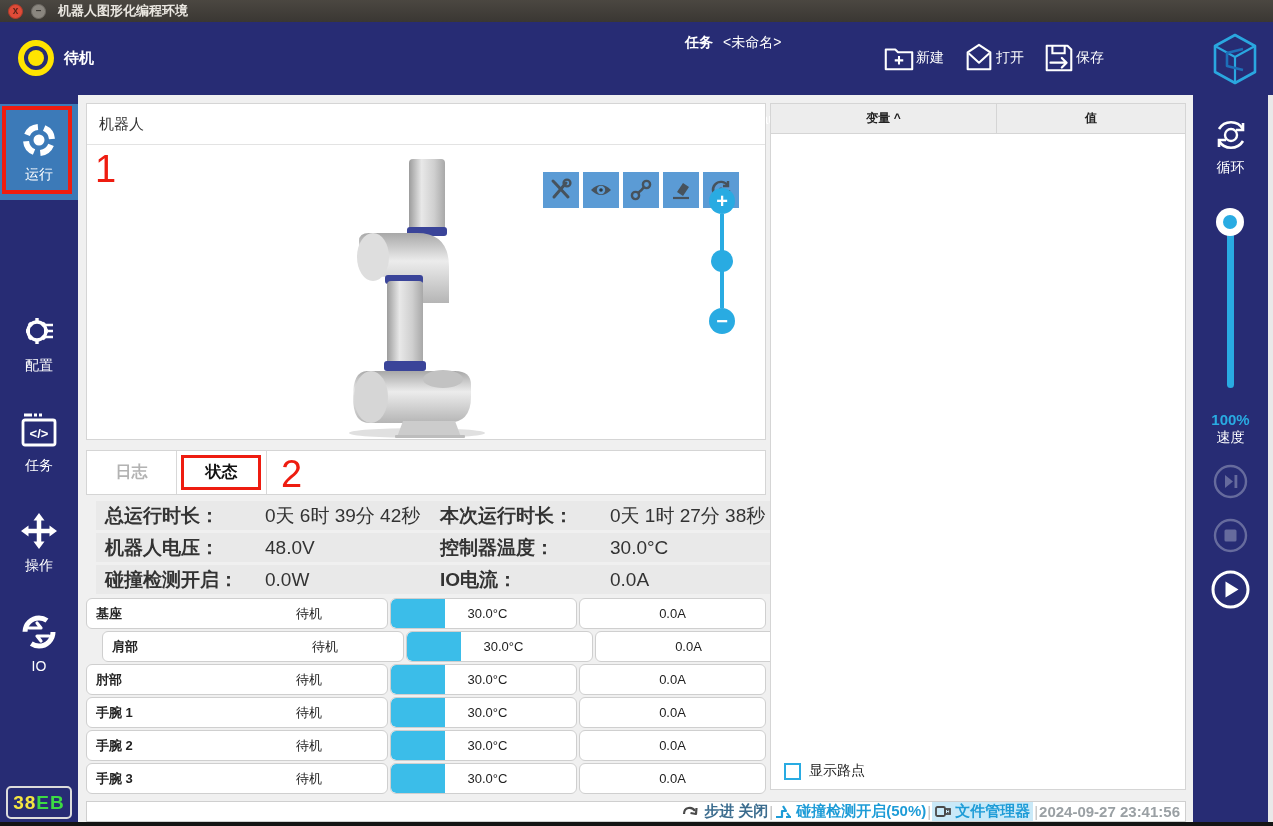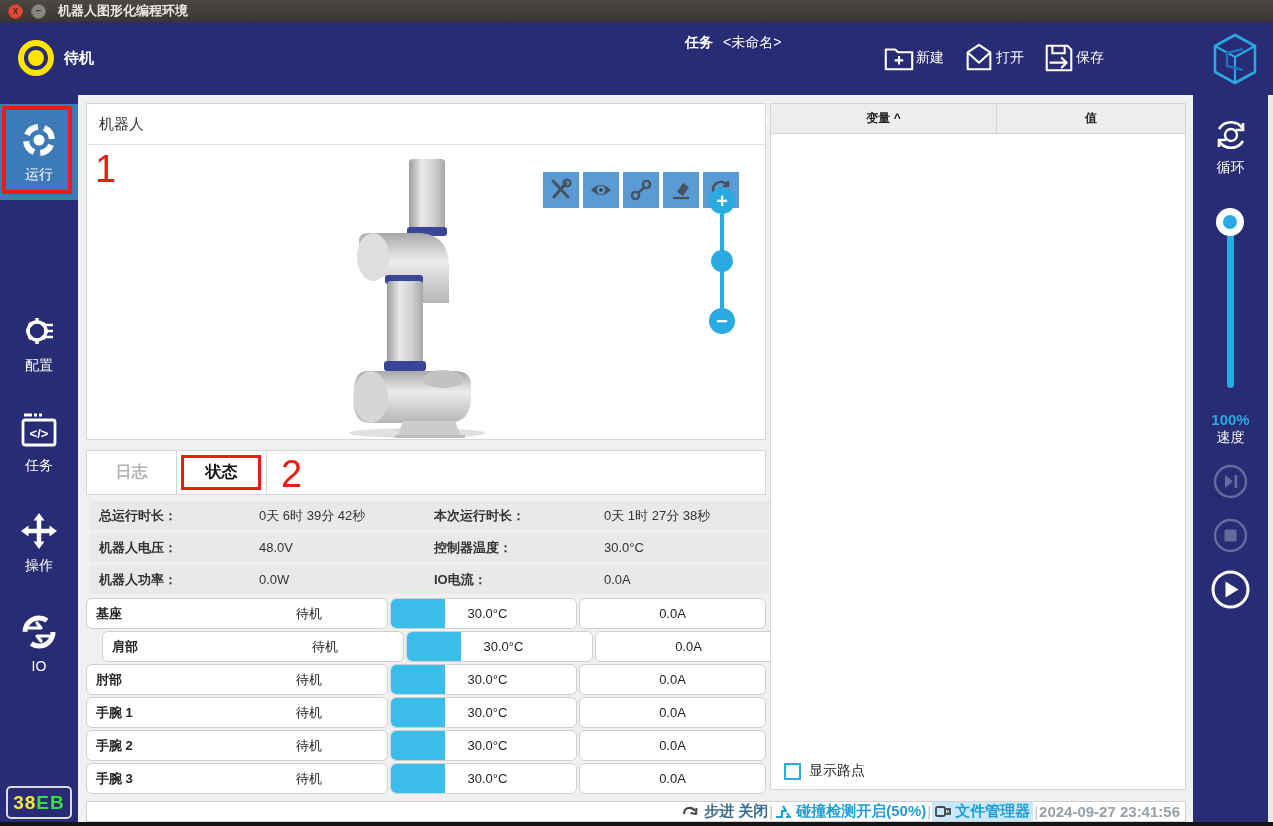--- a/index.html
+++ b/index.html
@@ -58,23 +58,23 @@
     border-radius:50%; background:#29abe2; cursor:pointer; }
 
   
   .tabs-panel { left:86px; top:450px; width:680px; height:45px; display:flex; }
   .tab { width:90px; height:100%; display:flex; align-items:center; justify-content:center;
     font-size:16px; font-weight:bold; border-right:1px solid #d8d8d8; cursor:pointer; }
   .tab.inactive { color:#b3b3b3; }
   .tab.active { color:#111; position:relative; }
 
   
-  .info-row { position:absolute; left:90px; width:680px; height:29px; background:#e9e9e9;
+  .info-row { position:absolute; left:96px; width:680px; height:29px; background:#e9e9e9;
     display:grid; grid-template-columns:160px 175px 170px 1fr; align-items:center;
-    padding-left:9px; font-size:13px; color:#333; }
+    padding-left:9px; font-size:19px; color:#333; }
   .info-row .lbl { font-weight:bold; }
 
   
   .joint-row { position:absolute; left:86px; width:680px; height:31px; display:flex; gap:2px; }
   .jcell { background:#fff; border:1px solid #cfcfcf; border-radius:6px; position:relative;
     font-size:13px; color:#222; display:flex; align-items:center; }
   .jc1 { width:302px; padding-left:9px; }
   .jc1 .jname { font-weight:bold; }
   .jc1 .jstate { position:absolute; left:74%; transform:translateX(-50%); }
   .jc2 { width:187px; overflow:hidden; }
@@ -326,21 +326,21 @@
     <span class="lbl">本次运行时长：</span>
     <span>0天 1时 27分 38秒</span>
   </div>
   <div class="info-row" style="top:533px;">
     <span class="lbl">机器人电压：</span>
     <span>48.0V</span>
     <span class="lbl">控制器温度：</span>
     <span>30.0°C</span>
   </div>
   <div class="info-row" style="top:565px;">
-    <span class="lbl">机器人功率：</span>
+    <span class="lbl">碰撞检测开启：</span>
     <span>0.0W</span>
     <span class="lbl">IO电流：</span>
     <span>0.0A</span>
   </div>
 
   <div class="joint-row" style="top:598px;">
     <div class="jcell jc1">
         <span class="jname">基座</span>
         <span class="jstate">待机</span>
       </div>

